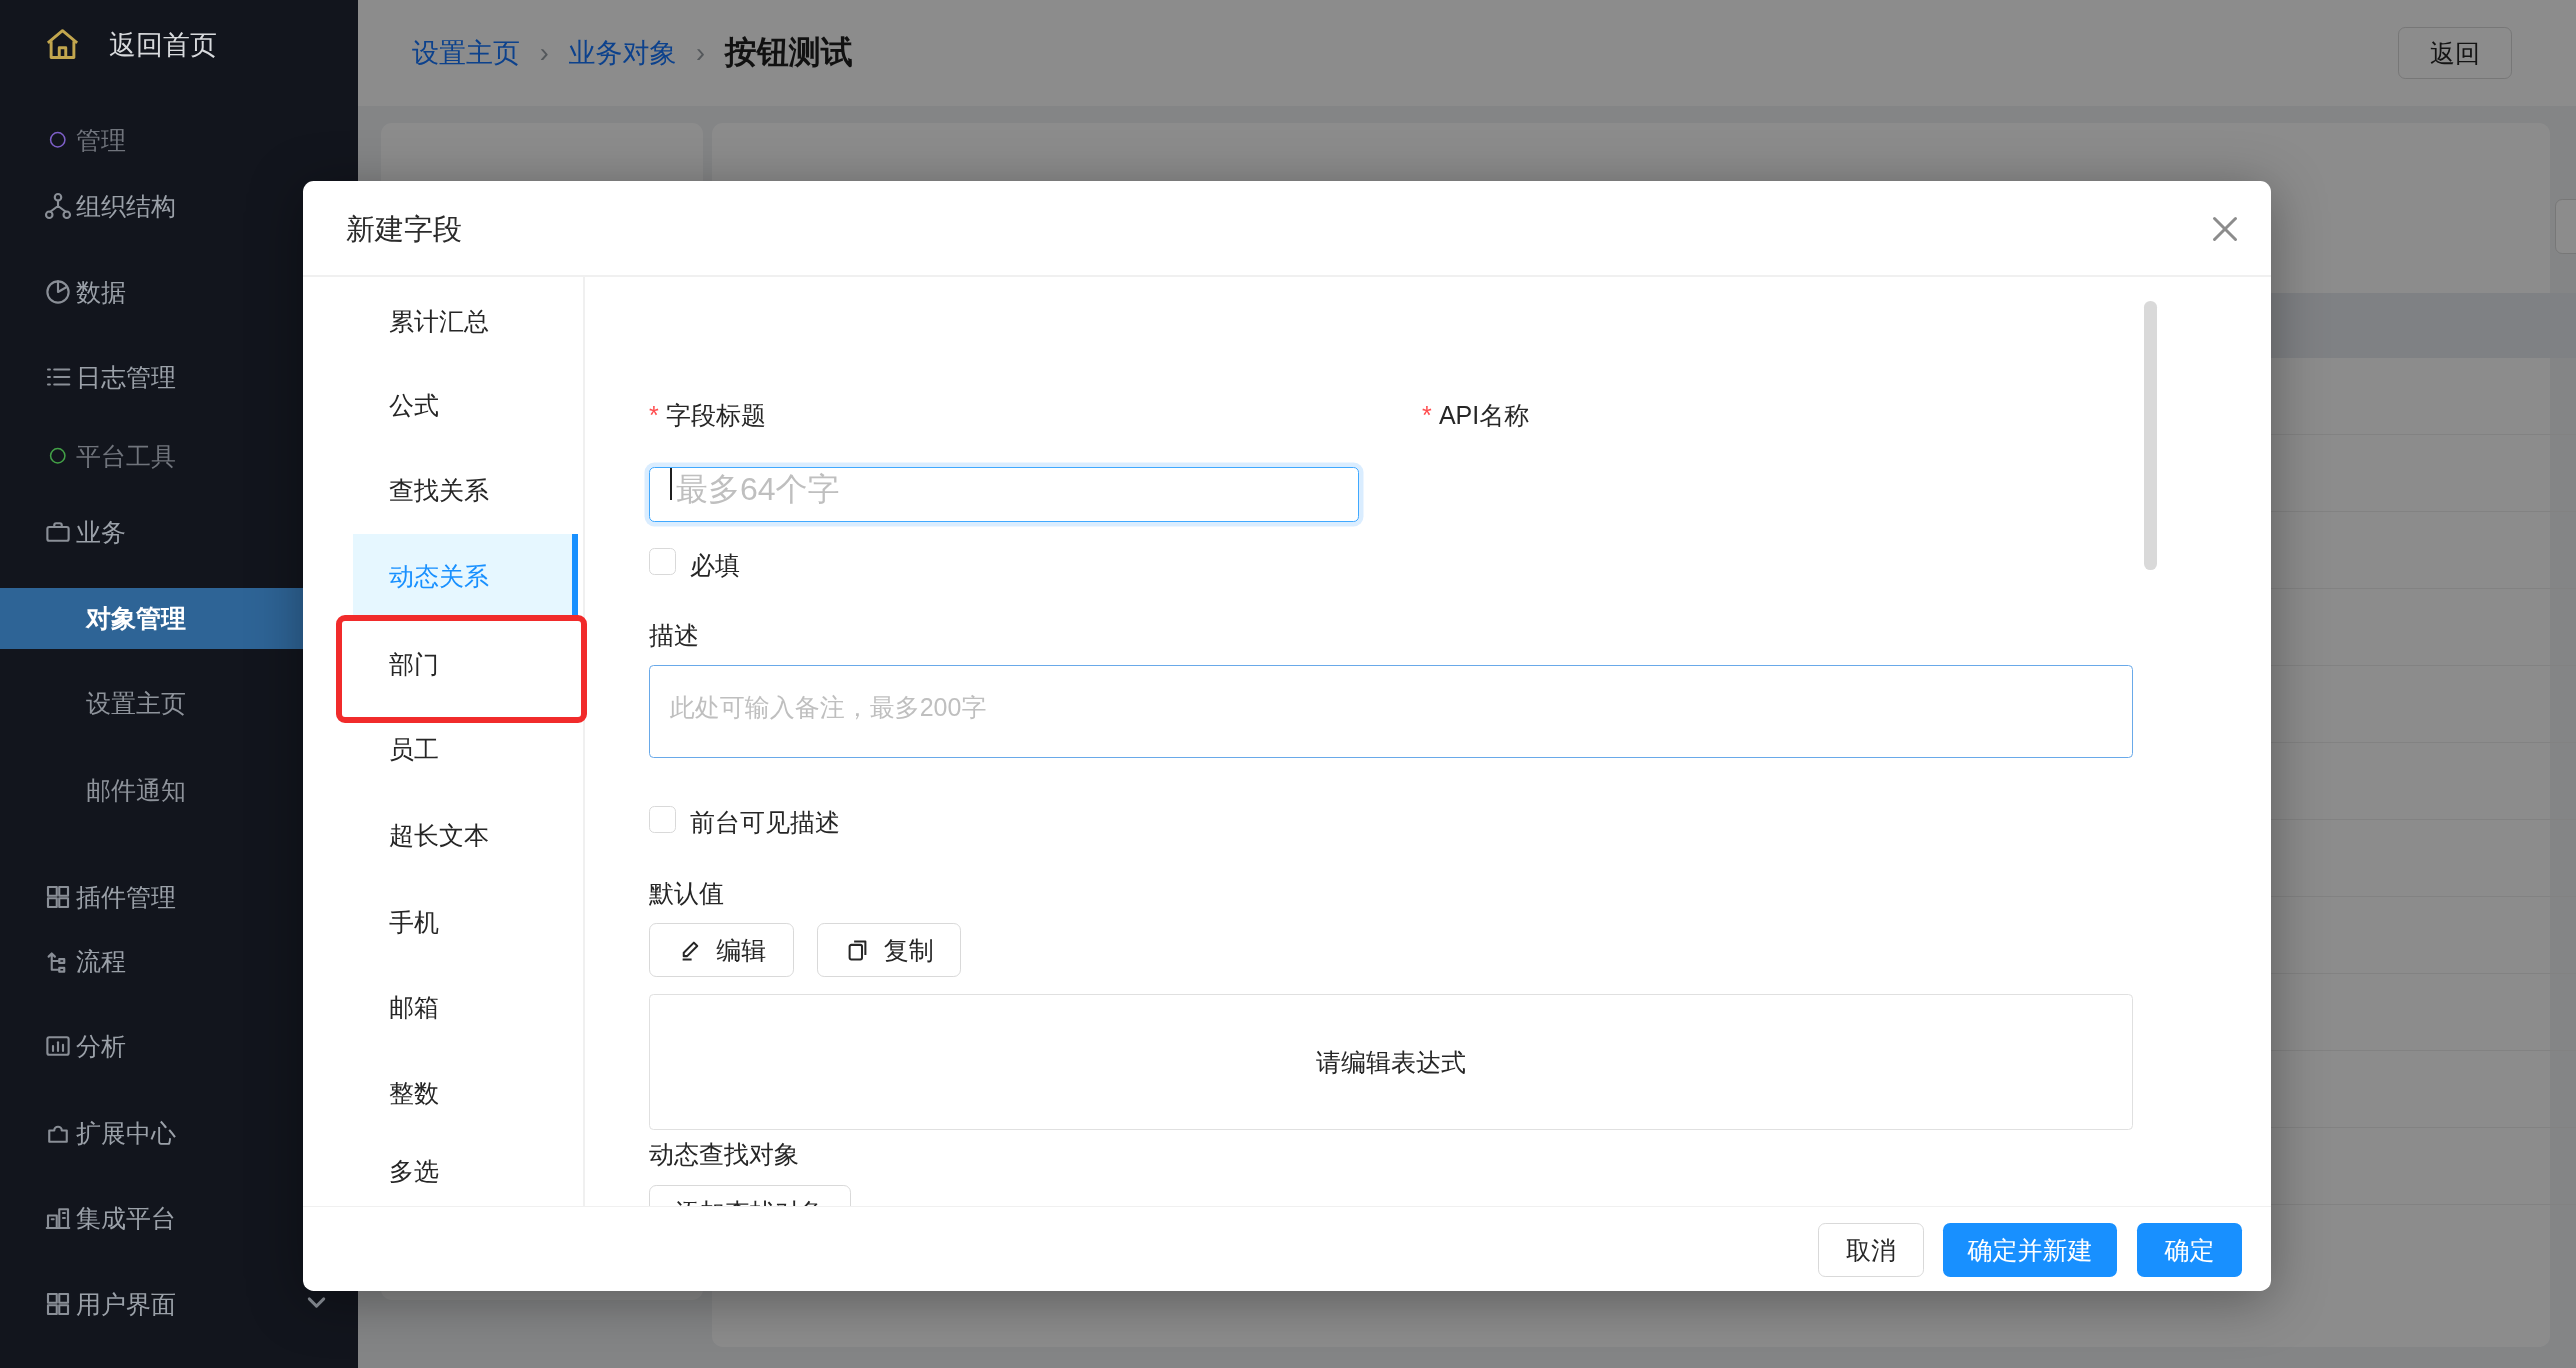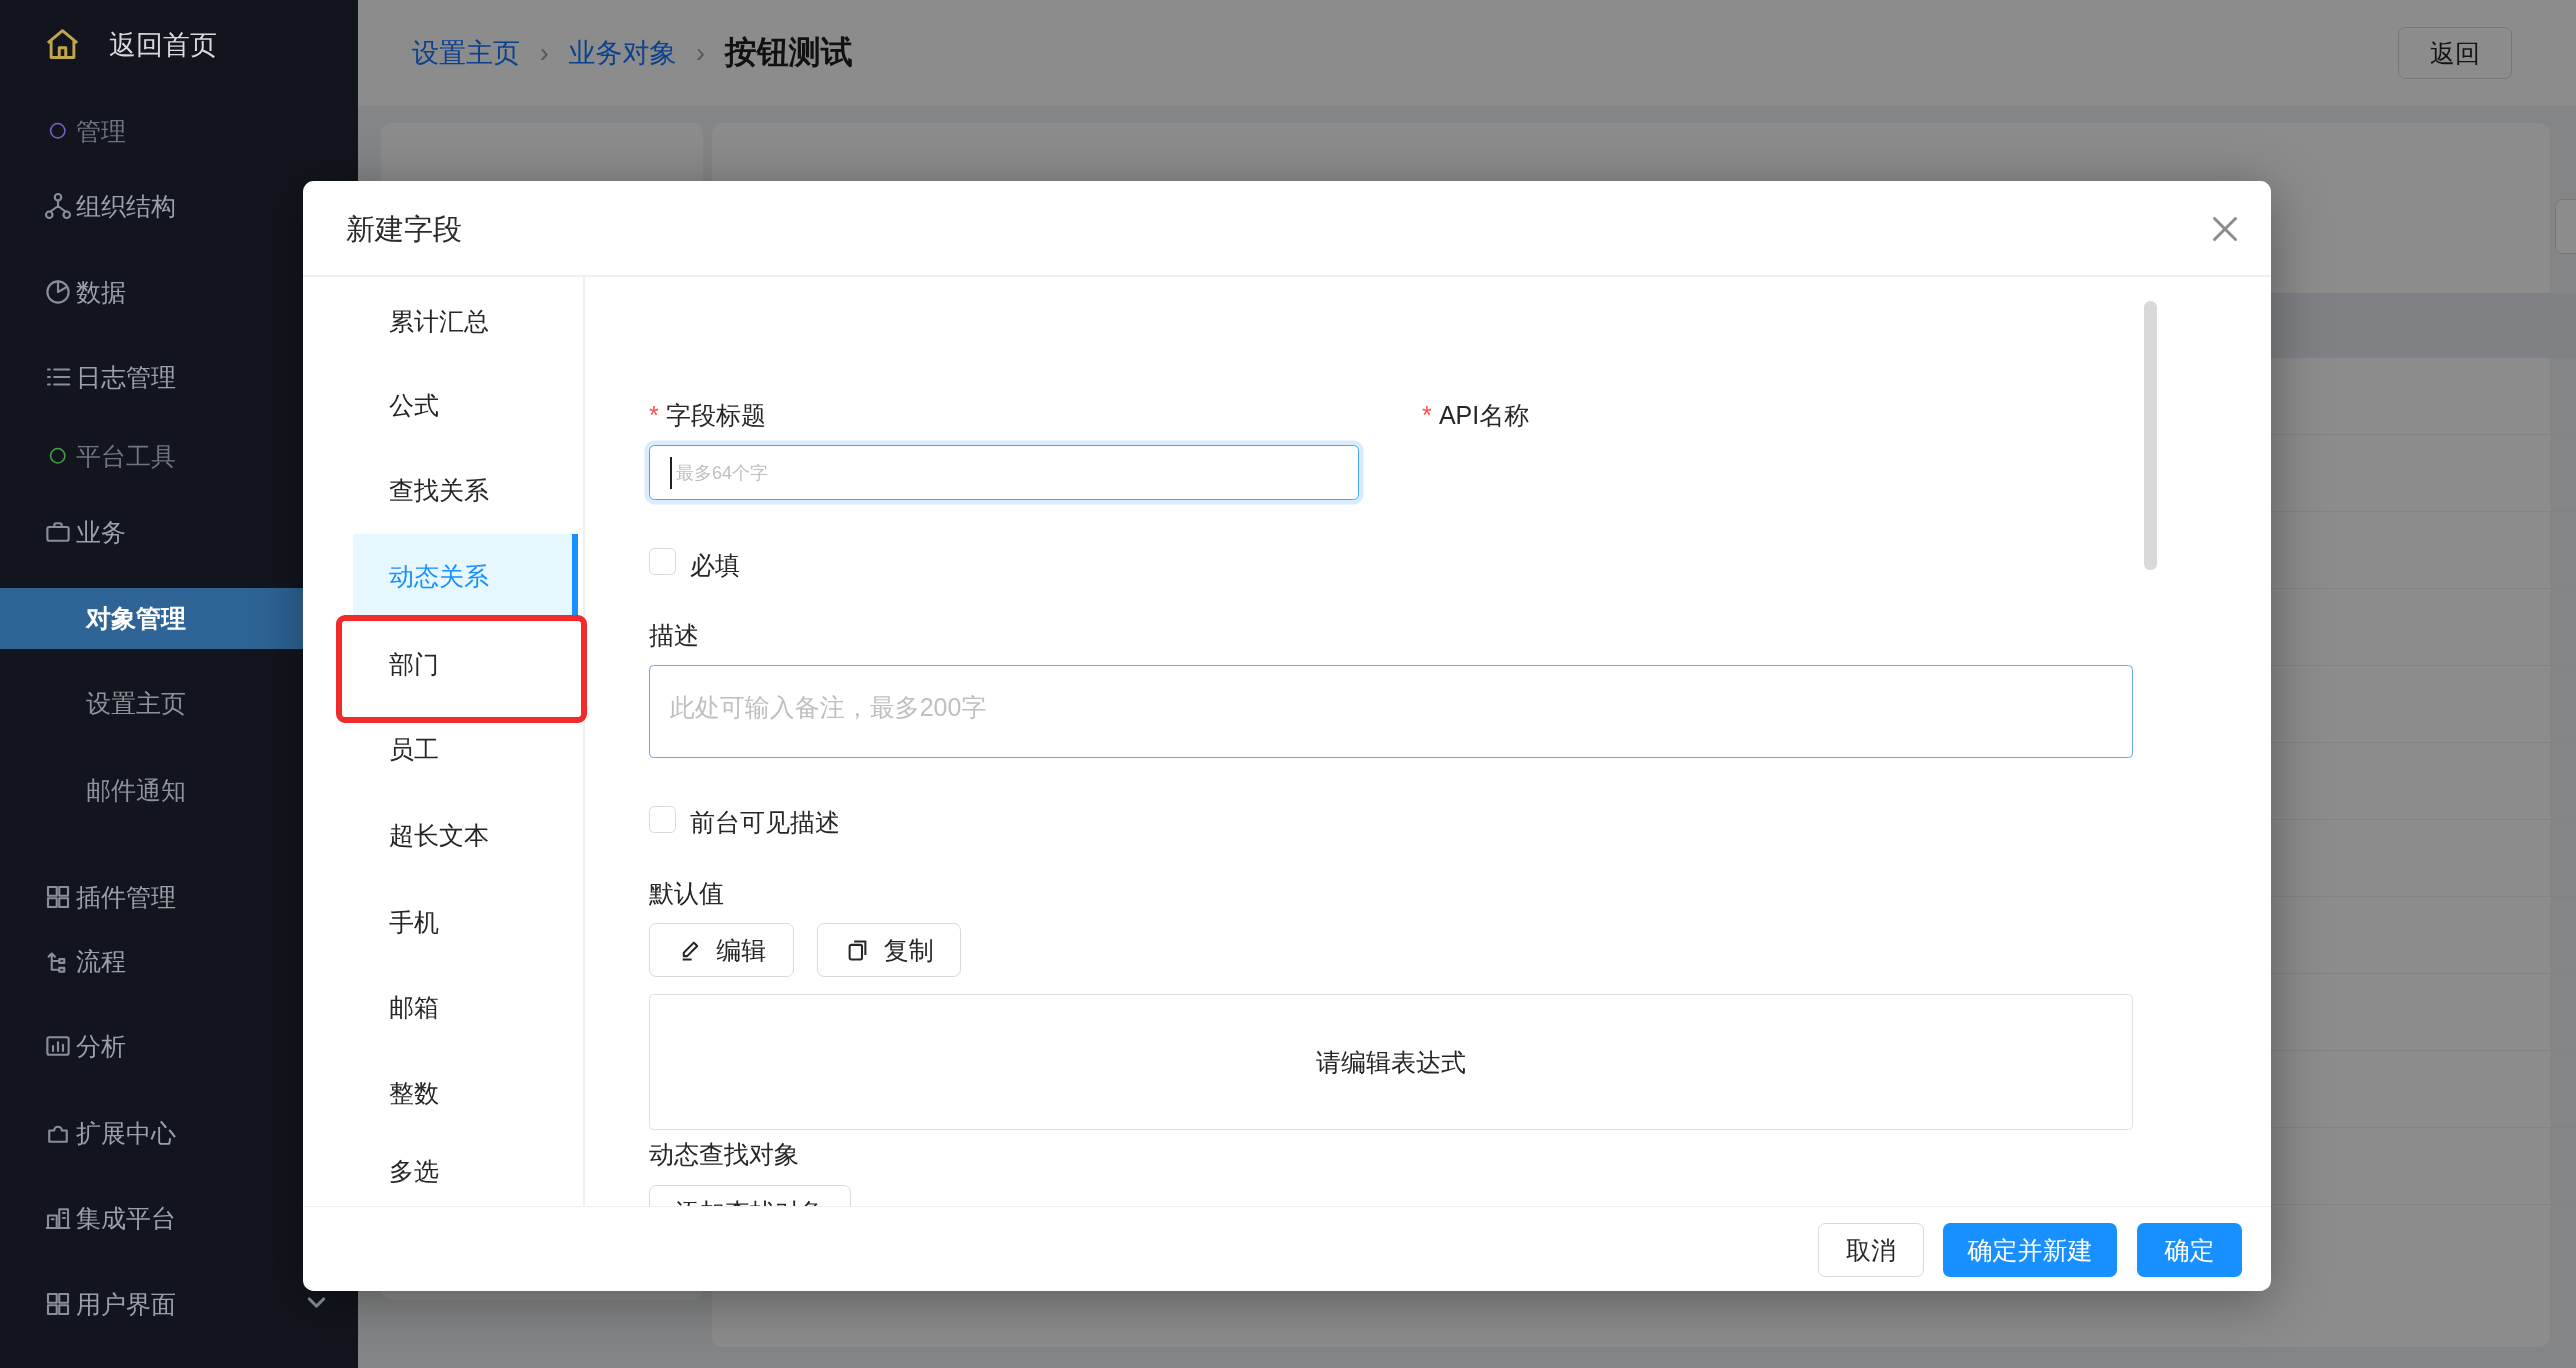--- a/index.html
+++ b/index.html
@@ -51,22 +51,22 @@
   .m-tab{position:absolute;left:0;width:275px;height:85px;display:flex;align-items:center;cursor:pointer;}
   .m-tab .lbl{position:absolute;left:86px;font-size:25px;color:#262626;white-space:nowrap;}
   .m-tab.selected{background:#e6f7ff;left:50px;width:225px;text-align:right;}
   .m-tab.selected .lbl{left:36px;color:#1890ff;}
   .m-tab.selected .inkbar{position:absolute;right:0;top:0;width:6.3px;height:85px;background:#1890ff;}
   #red-annotation{position:absolute;left:33px;top:340px;width:251px;height:108px;border:6.3px solid #f12b2b;
      border-radius:9px;box-sizing:border-box;z-index:120;pointer-events:none;}
   
   .f-label{position:absolute;font-size:25px;color:#262626;white-space:nowrap;}
   .req{color:#ff4d4f;margin-right:7.2px;font-size:25px;}
-  .f-input{position:absolute;background:#fff;border-radius:5.4px;box-sizing:border-box;display:flex;align-items:center;
-     font-size:18px;color:#262626;padding-left:19.7px;}
+  .f-input{position:absolute;background:#fff;border-radius:5.4px;box-sizing:border-box;display:flex;align-items:flex-start;
+     font-size:32px;color:#262626;padding-left:19.7px;margin-top:22px;}
   .focused{border:1.8px solid #40a9ff;box-shadow:0 0 0 4.5px rgba(24,144,255,0.16);}
   .normal{border:1.8px solid #d9d9d9;}
   .placeholder{color:#bfbfbf;}
   .caret{display:inline-block;width:2.7px;height:32px;background:#1f1f1f;margin-right:3.6px;}
   .checkbox{position:absolute;width:27px;height:27px;border:1.8px solid #d9d9d9;border-radius:5.4px;background:#fff;
      box-sizing:border-box;cursor:pointer;}
   .cb-label{position:absolute;font-size:25px;color:#262626;}
   #desc-area{position:absolute;left:346px;top:390px;width:1484px;height:93px;border:1.8px solid #69a9e9;border-radius:4.5px;
      box-sizing:border-box;font-size:25px;color:#bfbfbf;padding:25px 0 0 19.7px;}
   .mini-btn{position:absolute;top:648px;height:54px;background:#fff;border:1.8px solid #d9d9d9;border-radius:7.2px;
@@ -98,21 +98,21 @@
       <span class="home-ic">
         <svg viewBox="0 0 24 24" fill="none" stroke="currentColor" stroke-width="1.8" stroke-linejoin="round">
           <path d="M3 11 L12 3.5 L21 11"></path>
             <path d="M5 10 V20 H19 V10"></path>
             <path d="M10 20 V14 H14 V20"></path>
         </svg>
       </span>
       <span class="txt">返回首页</span>
     </div>
     <div id="sb-items">
-        <div class="sb-item group" style="top: 99px;">
+        <div class="sb-item group" style="top: 108px;">
           <span class="ic" style="width: 21.5px; height: 21.5px; left: 47px; color: rgb(125, 95, 199);">
             <svg viewBox="0 0 24 24" fill="none" stroke="currentColor" stroke-width="1.7" stroke-linecap="round" stroke-linejoin="round">
               <circle cx="12" cy="12" r="8"></circle>
             </svg>
           </span>
           <span class="lbl">管理</span>
         </div>
         <div class="sb-item" style="top: 174px;">
           <span class="ic">
             <svg viewBox="0 0 24 24" fill="none" stroke="currentColor" stroke-width="1.7" stroke-linecap="round" stroke-linejoin="round">

